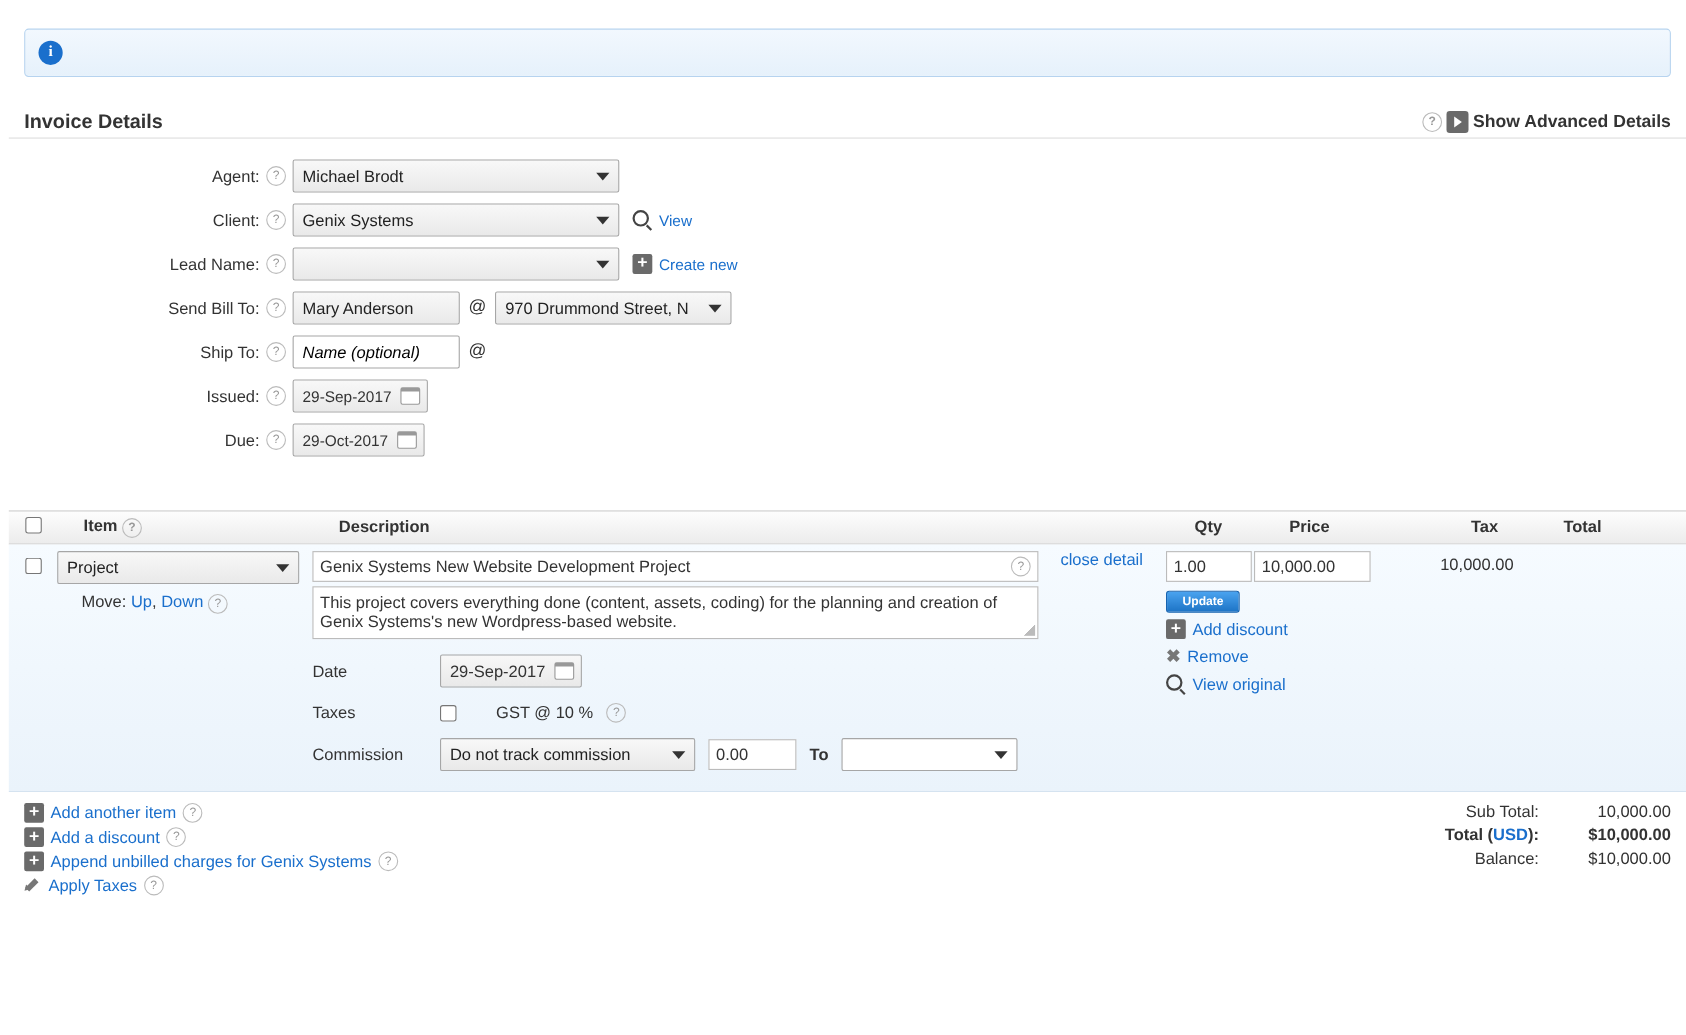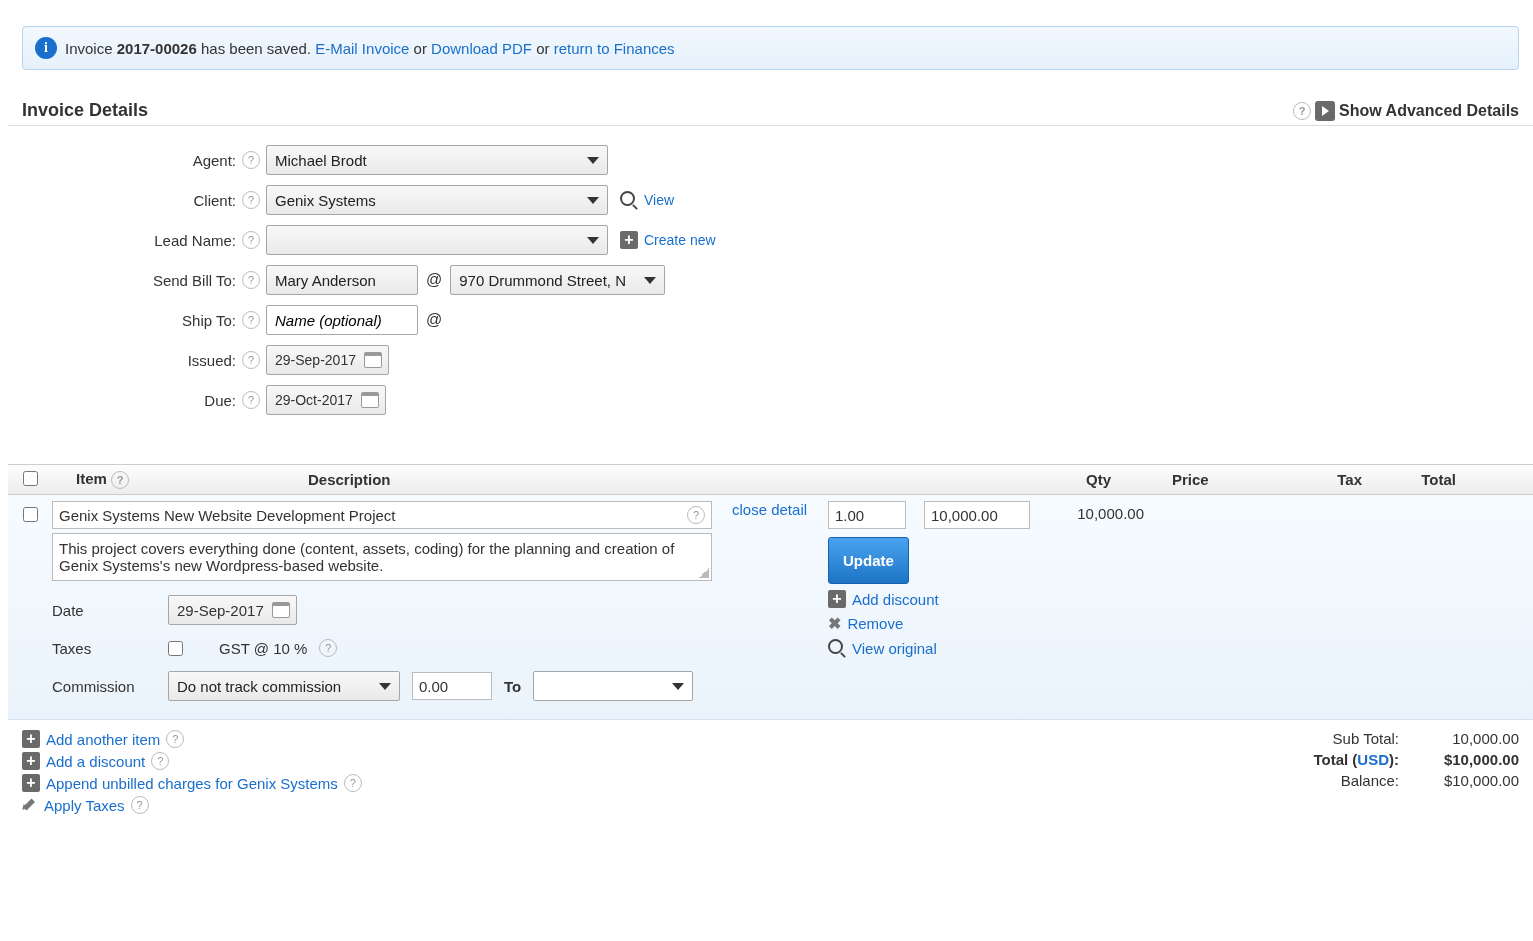--- a/index.html
+++ b/index.html
@@ -71,21 +71,21 @@
     border-radius: 2px; padding: 0 8px; font-size: 15px; color: #222;
     display: flex; align-items: center; position: relative;
   }
   .sel { cursor: pointer; }
   .sel.white, .txtin { background: #fff; }
   .sel .caret { margin-left: auto; }
   .caret {
     width: 0; height: 0; border-left: 6px solid transparent;
     border-right: 6px solid transparent; border-top: 7px solid #333;
   }
-  .w310 { width: 342px; }
+  .w310 { width: 297px; }
   .w130 { width: 152px; }
   .w215 { width: 215px; }
   .w160 { width: 160px; }
   .placeholder { color: #000000; font-style: italic; }
   .at { margin: 0 8px; font-size: 16px; color: #333; }
   .date-in {
     height: 30px; border: 1px solid #a6a6a6;
     background: linear-gradient(#f8f8f8, #e9e9e9);
     display: flex; align-items: center; padding: 0 6px 0 8px;
     gap: 8px; border-radius: 2px;
@@ -131,29 +131,29 @@
     background: linear-gradient(#f6fbff, #eaf3fb);
     border-bottom: 1px solid #d5e3f0;
     display: flex; padding: 6px 0 18px 0;
     font-size: 15px;
   }
   .item-row .col-chk { padding-top: 6px; }
   .item-row .col-item-body { width: 232px; }
   .item-row .col-desc-body { width: 676px; padding-right: 12px; }
   .item-row .col-actions { width: 100px; padding-left: 4px; }
   .item-row .col-right { width: 322px; display: flex; flex-direction: column; }
-  .right-top { display: flex; gap: 18px; margin-bottom: 8px; }
+  .right-top { display: flex; gap: 2px; margin-bottom: 8px; }
   .white-in {
     background: #fff; border: 1px solid #bbb; height: 28px;
     padding: 0 6px; display: flex; align-items: center;
   }
   .btn-primary {
     background: linear-gradient(#4aa3ef, #1d74c6);
     color: #fff; font-weight: bold; border: 1px solid #1663b0;
-    border-radius: 3px; padding: 14px 14px; cursor: pointer; font-size: 15px;
+    border-radius: 3px; padding: 3px 14px; cursor: pointer; font-size: 11px;
     width: fit-content;
   }
   .action-link { display: flex; align-items: center; gap: 6px; margin-top: 6px; }
   .x-icon { color: #777; font-weight: bold; font-size: 16px; }
   .move-line { padding-left: 22px; margin-top: 8px; font-size: 15px; }
   .desc-input {
     width: 660px; background: #fff; border: 1px solid #bbb;
     padding: 4px 30px 4px 6px; font-size: 15px; height: 28px;
     display: flex; align-items: center; position: relative;
   }
@@ -194,26 +194,20 @@
   .totals .trow { display: flex; justify-content: flex-end; gap: 20px; margin-bottom: 4px; }
   .totals .tlbl { min-width: 110px; }
   .totals .tval { min-width: 100px; }
   .bold { font-weight: bold; }
 </style>
 </head>
 <body>
 
 <div class="banner">
   <span class="info-icon">i</span>
-  <span>
-    <span>Invoice </span><strong>2017-00026</strong><span> has been saved. </span>
-    <a>E-Mail Invoice</a><span> or </span>
-    <a>Download PDF</a><span> or </span>
-    <a>return to Finances</a>
-  </span>
 </div>
 
 <div class="section-head">
   <h2>Invoice Details</h2>
   <div class="advanced">
     <span class="help-circle">?</span>
     <span class="play-btn"></span>
     <span>Show Advanced Details</span>
   </div>
 </div>
@@ -310,20 +304,32 @@
     <div class="col-desc">Description</div>
     <div class="col-qty">Qty</div>
     <div class="col-price">Price</div>
     <div class="col-tax">Tax</div>
     <div class="col-total">Total</div>
   </div>
 
   <div class="item-row">
     <div class="col-chk"><input type="checkbox" style=""></div>
 
+    <div class="col-item-body">
+      <div class="sel" style="width:220px">
+          <span>Project</span>
+          <span class="caret"></span>
+        </div>
+      <div class="move-line">
+        <span>Move: </span>
+        <a>Up</a>,
+        <a>Down</a>
+        <span class="help-circle">?</span>
+      </div>
+    </div>
 
     <div class="col-desc-body">
       <div class="desc-input">
         <span>Genix Systems New Website Development Project</span>
         <span class="help-circle">?</span>
       </div>
       <div class="desc-ta">
         <span>This project covers everything done (content, assets, coding) for the planning and creation of Genix Systems's new Wordpress-based website.</span>
       </div>
       <div class="sub-row">

